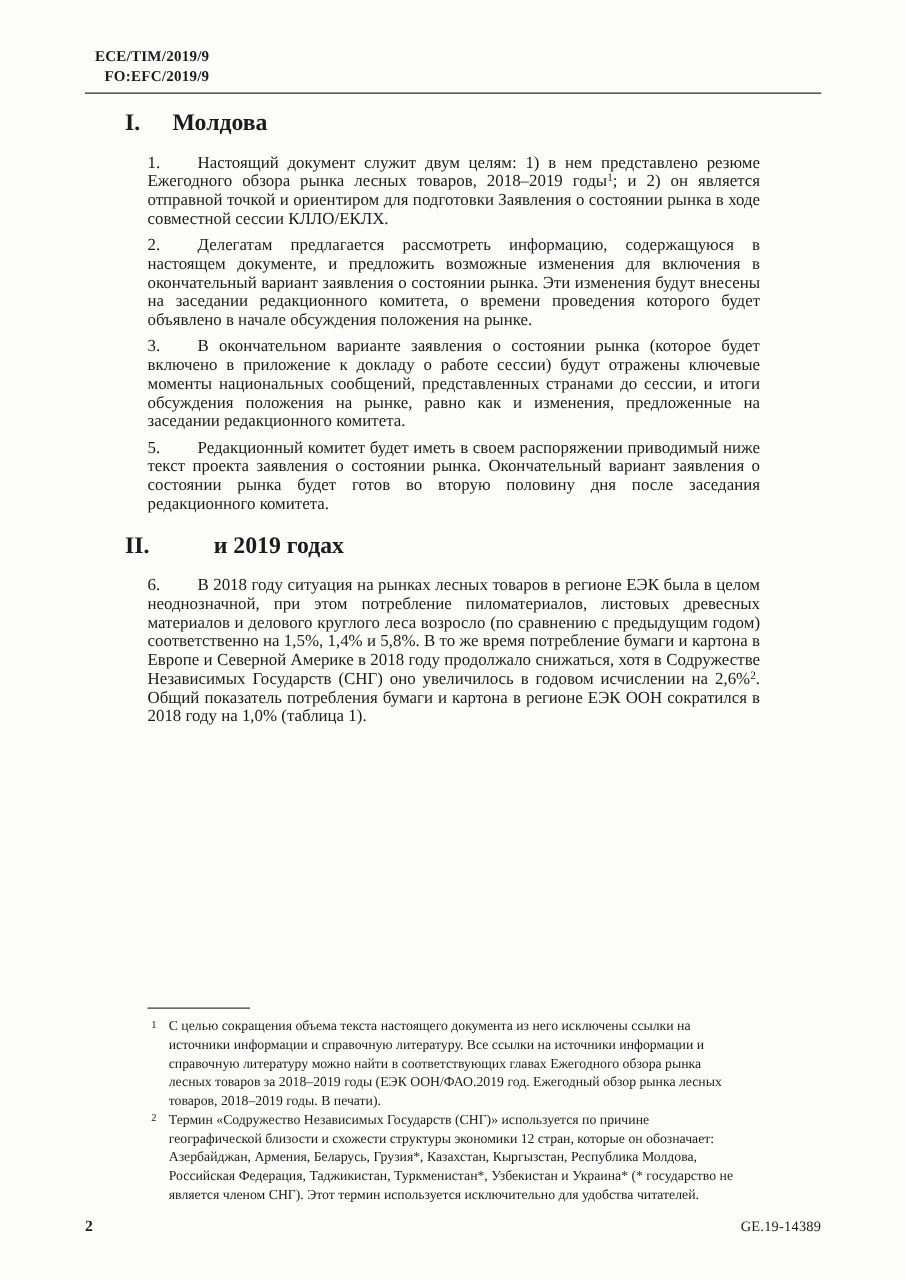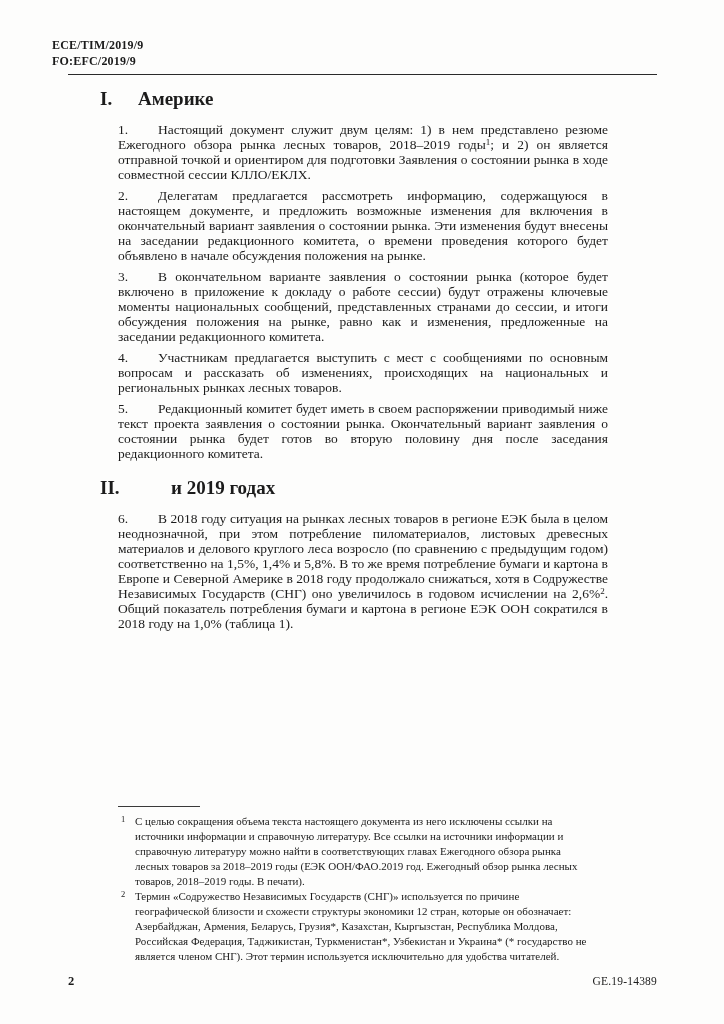--- a/index.html
+++ b/index.html
@@ -8,23 +8,24 @@
     position:relative;
     background:#fdfdfc;
     color:#1b1b1b;
     font-family:"Liberation Serif", "DejaVu Serif", serif;
     overflow:hidden;
   }
   .page { position:absolute; inset:0; }
 
   
   .doc-header {
-    position:absolute; left:52px; top:37px;
+    position:absolute; left:76px; top:37px;
     font-weight:bold; font-size:12px; line-height:16px;
     letter-spacing:0.2px;
+    text-align:right;
   }
   .header-rule {
     position:absolute; left:68px; top:74px; width:589px;
     border-top:1.5px solid #2a2a2a;
   }
 
   
   .content { position:absolute; left:100px; top:88px; width:508px; }
 
   .section-heading {
@@ -87,30 +88,29 @@
   <div class="doc-header">
     <div>ECE/TIM/2019/9</div>
     <div>FO:EFC/2019/9</div>
   </div>
   <div class="header-rule"></div>
 
   <div class="content">
 
     <div class="section-heading heading-1">
       <span class="h-num">I.</span>
-      <span class="h-text">Америке</span>
+      <span class="h-text">Молдова</span>
     </div>
 
     <p class="para"><span class="p-num">1.</span><span>Настоящий документ служит двум целям: 1) в нем представлено резюме Ежегодного обзора рынка лесных товаров, 2018–2019 годы</span><sup class="fn-ref">1</sup><span>; и 2) он является отправной точкой и ориентиром для подготовки Заявления о состоянии рынка в ходе совместной сессии КЛЛО/ЕКЛХ.</span></p>
 
     <p class="para"><span class="p-num">2.</span><span>Делегатам предлагается рассмотреть информацию, содержащуюся в настоящем документе, и предложить возможные изменения для включения в окончательный вариант заявления о состоянии рынка. Эти изменения будут внесены на заседании редакционного комитета, о времени проведения которого будет объявлено в начале обсуждения положения на рынке.</span></p>
 
     <p class="para"><span class="p-num">3.</span><span>В окончательном варианте заявления о состоянии рынка (которое будет включено в приложение к докладу о работе сессии) будут отражены ключевые моменты национальных сообщений, представленных странами до сессии, и итоги обсуждения положения на рынке, равно как и изменения, предложенные на заседании редакционного комитета.</span></p>
 
-    <p class="para"><span class="p-num">4.</span><span>Участникам предлагается выступить с мест с сообщениями по основным вопросам и рассказать об изменениях, происходящих на национальных и региональных рынках лесных товаров.</span></p>
 
     <p class="para"><span class="p-num">5.</span><span>Редакционный комитет будет иметь в своем распоряжении приводимый ниже текст проекта заявления о состоянии рынка. Окончательный вариант заявления о состоянии рынка будет готов во вторую половину дня после заседания редакционного комитета.</span></p>
 
     <div class="section-heading heading-2">
       <span class="h-num">II.</span>
       <span class="h-text">
           <span class="h-line">и 2019 годах</span>
         </span>
     </div>
 

